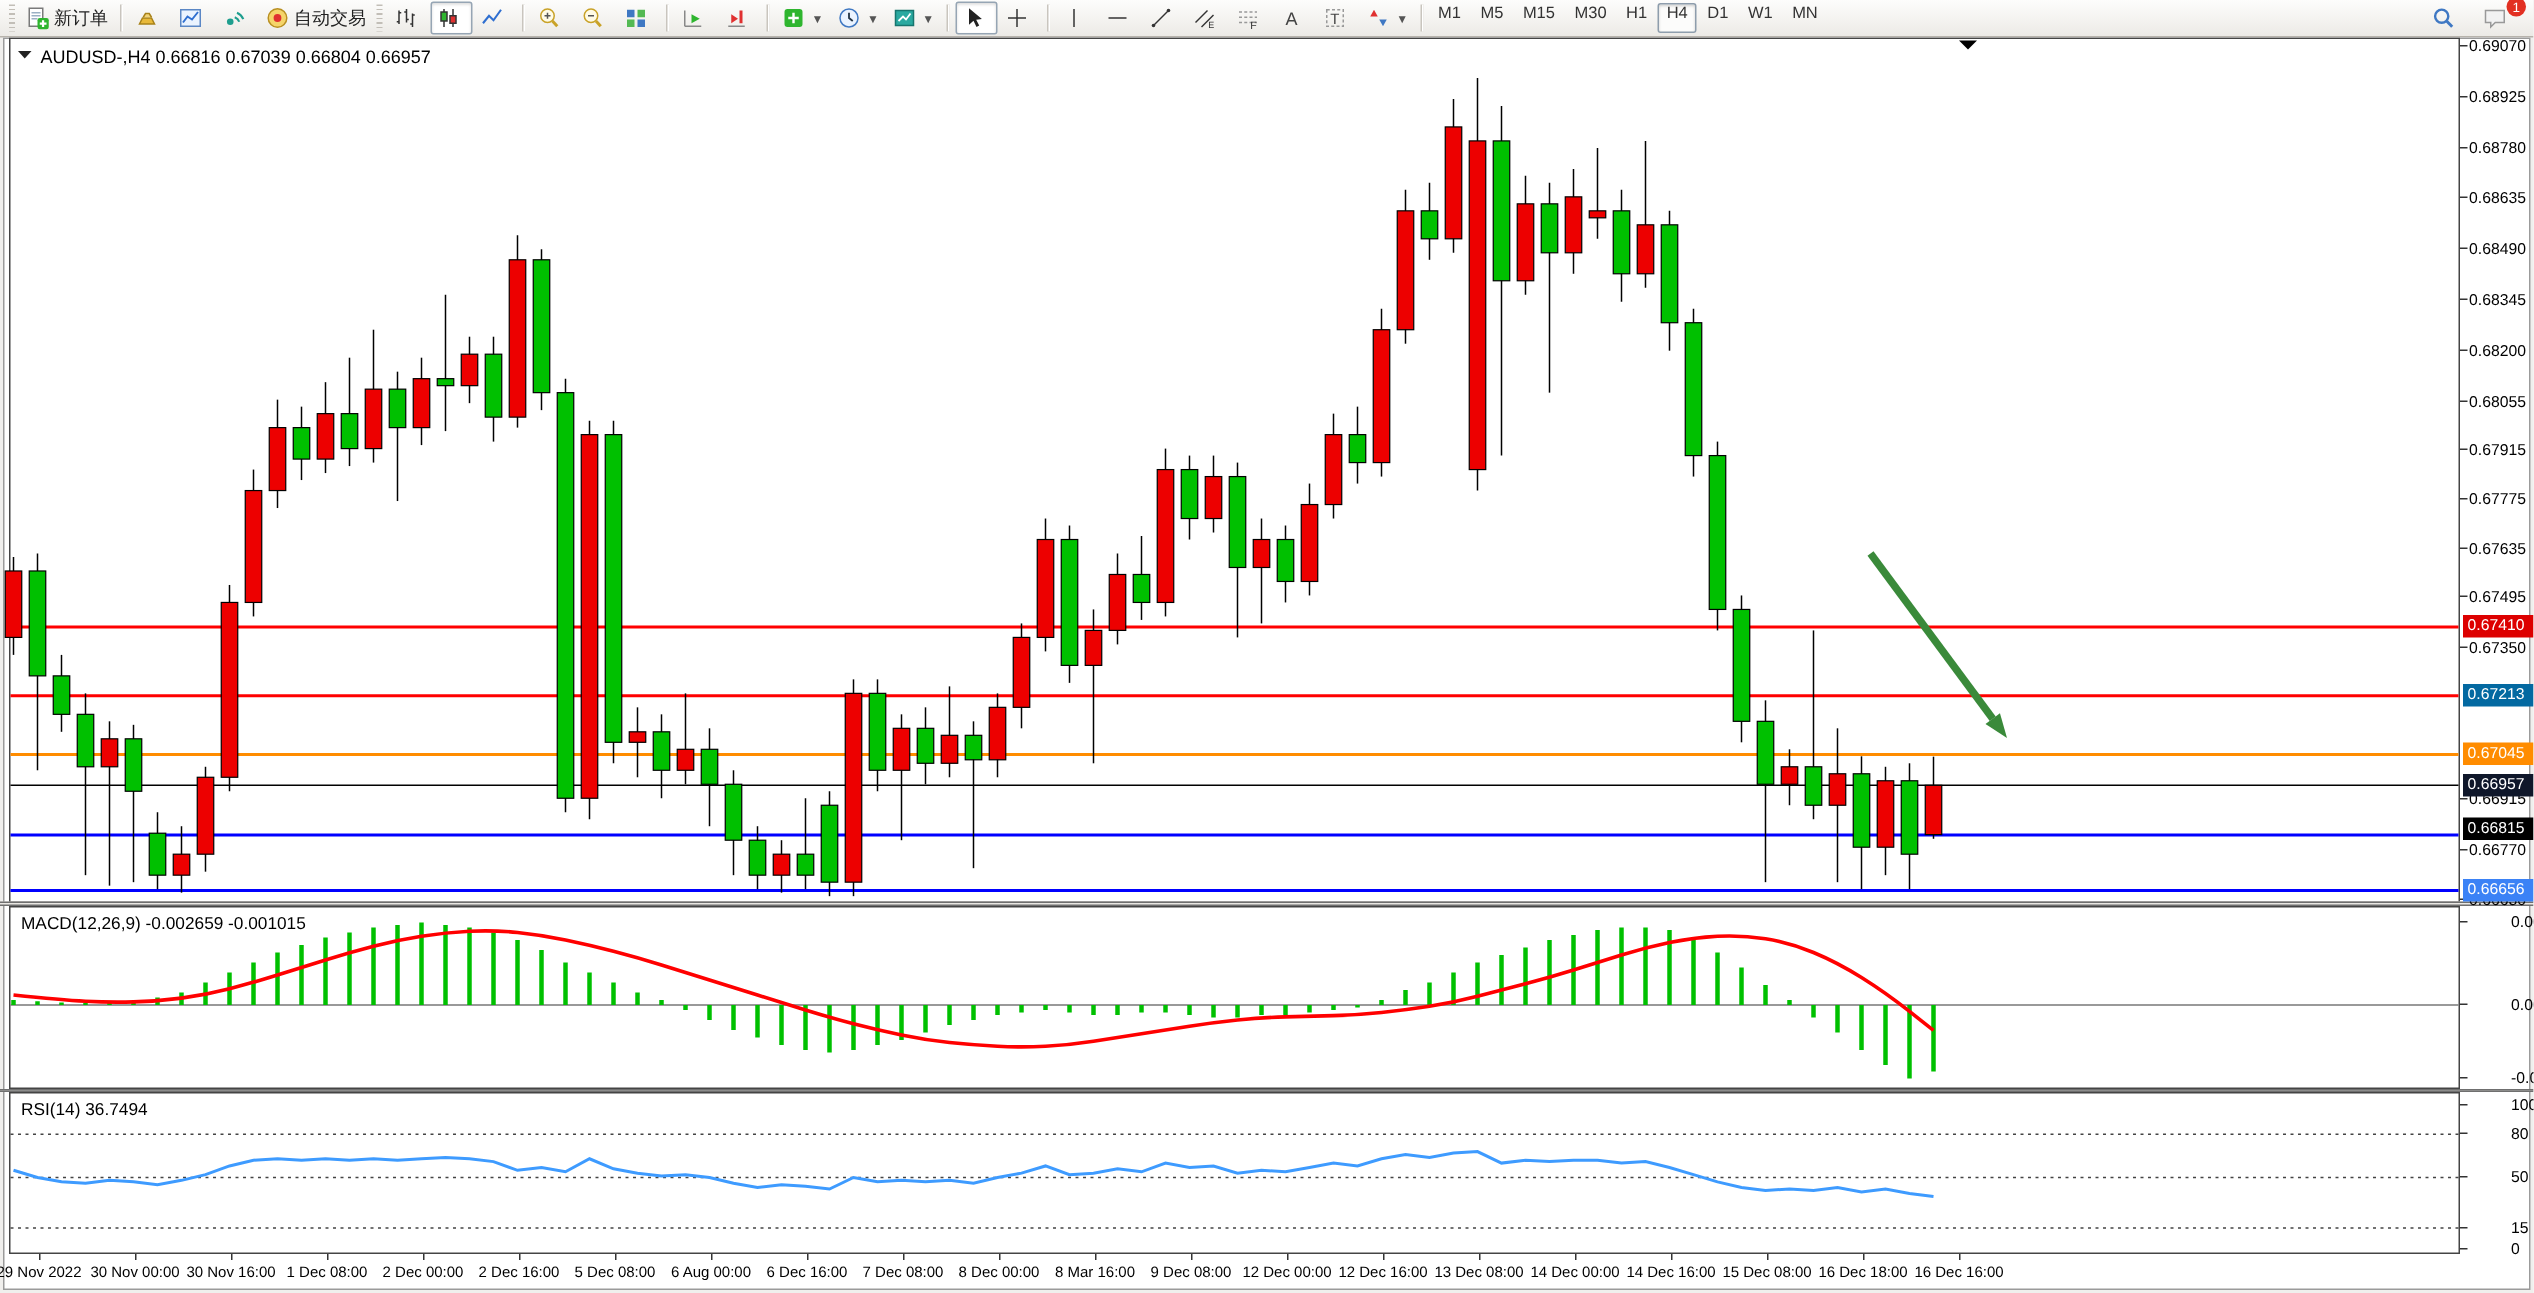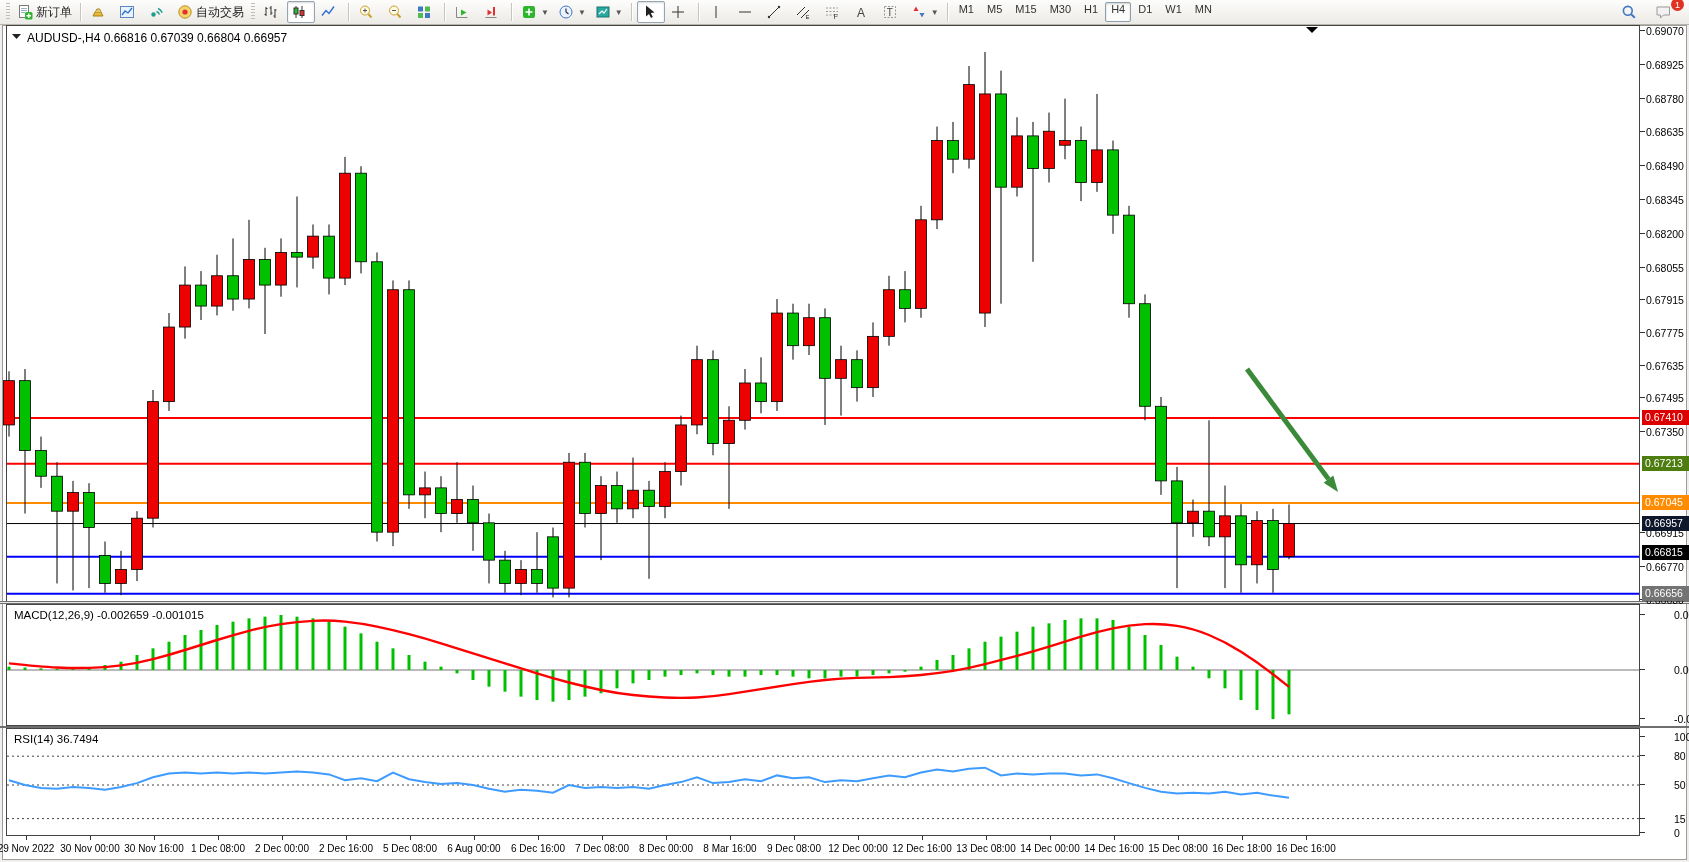--- a/index.html
+++ b/index.html
@@ -553,25 +553,25 @@
     <div class="price-tick" style="top:261.6px">0.68055</div>
     <div class="price-tick" style="top:294.2px">0.67915</div>
     <div class="price-tick" style="top:326.9px">0.67775</div>
     <div class="price-tick" style="top:359.5px">0.67635</div>
     <div class="price-tick" style="top:392.1px">0.67495</div>
     <div class="price-tick" style="top:425.9px">0.67350</div>
     <div class="price-tick" style="top:527.3px">0.66915</div>
     <div class="price-tick" style="top:561.1px">0.66770</div>
     <div class="price-tick" style="top:593.8px">0.66630</div>
     <div class="price-badge" style="top:409.9px;background:#dd0000">0.67410</div>
-    <div class="price-badge" style="top:455.9px;background:#4d7c0f">0.67213</div>
+    <div class="price-badge" style="top:455.9px;background:#0369a1">0.67213</div>
     <div class="price-badge" style="top:495.0px;background:#ff8c00">0.67045</div>
     <div class="price-badge" style="top:515.5px;background:#0f172a">0.66957</div>
     <div class="price-badge" style="top:545px;background:#000000">0.66815</div>
-    <div class="price-badge" style="top:585.7px;background:#737373">0.66656</div>
+    <div class="price-badge" style="top:585.7px;background:#3b82f6">0.66656</div>
     <div class="macd-tick" style="top:609.0px">0.003297</div>
     <div class="macd-tick" style="top:664.0px">0.00</div>
     <div class="macd-tick" style="top:713.0px">-0.002942</div>
     <div class="rsi-tick" style="top:731.0px">100</div>
     <div class="rsi-tick" style="top:750.2px">80</div>
     <div class="rsi-tick" style="top:779.0px">50</div>
     <div class="rsi-tick" style="top:812.6px">15</div>
     <div class="rsi-tick" style="top:827.0px">0</div>
     <div class="time-label" style="left:-19px">29 Nov 2022</div>
     <div class="time-tick" style="left:26px"></div>

